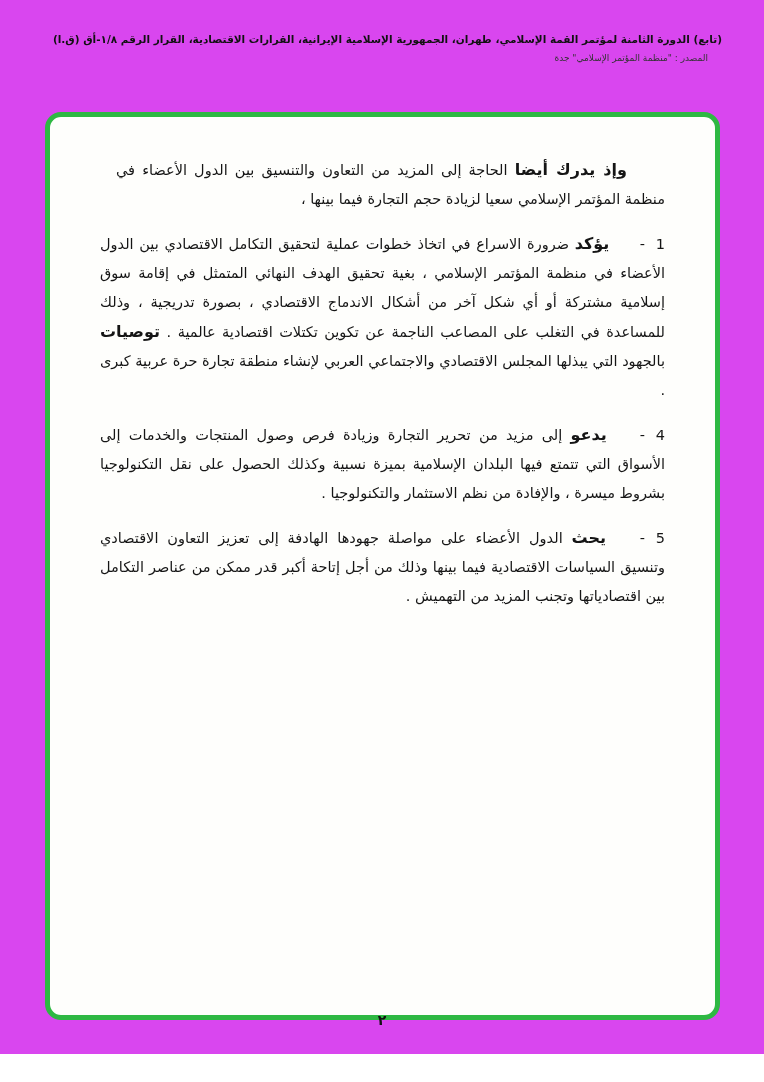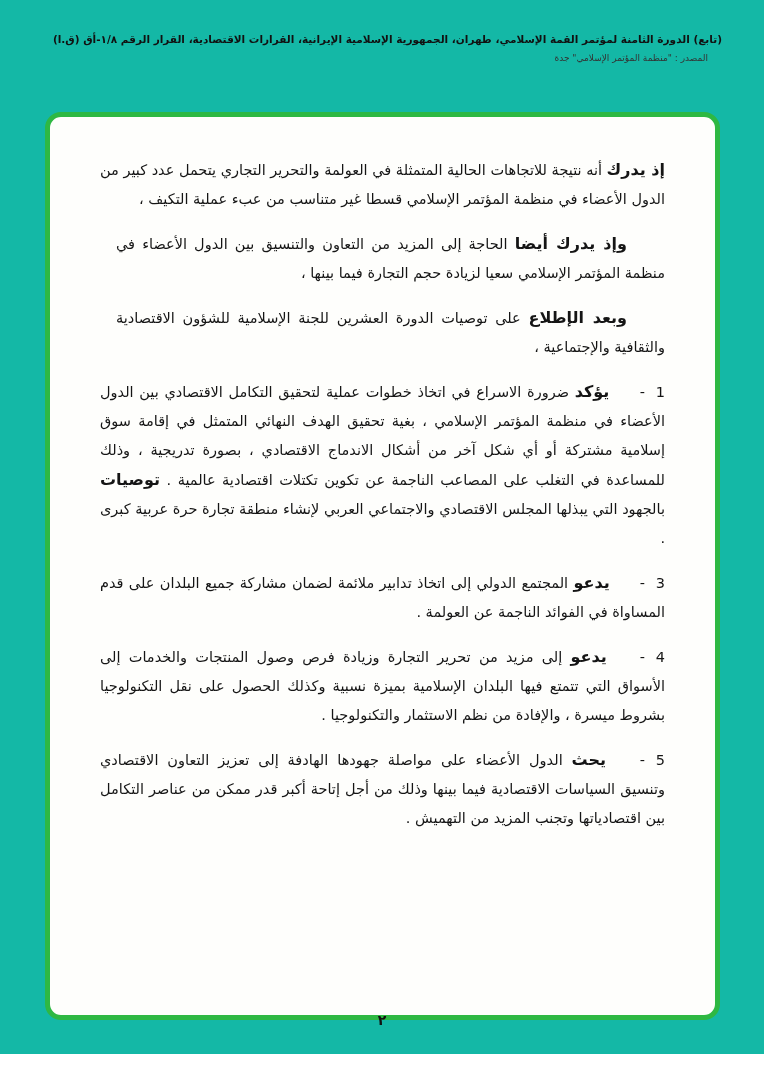--- a/index.html
+++ b/index.html
@@ -4,21 +4,21 @@
 <style>
   html, body {
     margin: 0;
     padding: 0;
     background: #ffffff;
   }
   .page {
     position: relative;
     width: 764px;
     height: 1054px;
-    background: #14b8a6;
+    background: #d946ef;
     font-family: "DejaVu Sans", sans-serif;
     direction: rtl;
     color: #151515;
     overflow: hidden;
     margin: 0 auto;
   }
   .doc-header {
     padding: 32px 42px 0 42px;
     text-align: right;
   }
@@ -93,49 +93,36 @@
 
 <div class="page">
 
   <div class="doc-header">
     <div class="line1">(تابع) الدورة الثامنة لمؤتمر القمة الإسلامي، طهران، الجمهورية الإسلامية الإيرانية، القرارات الاقتصادية، القرار الرقم ١/٨-أق (ق.ا)</div>
     <div class="line2">المصدر :  "منظمة المؤتمر الإسلامي" جدة</div>
   </div>
 
   <div class="frame" style="border-color: rgb(46, 184, 67);">
 
-    <p class="para">
-      <span class="lead">إذ يدرك</span>
-      <span>أنه نتيجة للاتجاهات الحالية المتمثلة في العولمة والتحرير التجاري يتحمل عدد كبير من الدول الأعضاء في منظمة المؤتمر الإسلامي قسطا غير متناسب من عبء عملية التكيف ،</span>
-    </p>
 
     <p class="para indented">
       <span class="lead">وإذ يدرك أيضا</span>
       <span>الحاجة إلى المزيد من التعاون والتنسيق بين الدول الأعضاء في منظمة المؤتمر الإسلامي سعيا لزيادة حجم التجارة فيما بينها ،</span>
     </p>
 
-    <p class="para indented">
-      <span class="lead">وبعد الإطلاع</span>
-      <span>على توصيات الدورة العشرين للجنة الإسلامية للشؤون الاقتصادية والثقافية والإجتماعية ،</span>
-    </p>
 
     <p class="item">
       <span class="marker"><span class="num">1</span><span class="dash">-</span></span>
       <span class="lead">يؤكد</span>
       <span>ضرورة الاسراع في اتخاذ خطوات عملية لتحقيق التكامل الاقتصادي بين الدول الأعضاء في منظمة المؤتمر الإسلامي ، بغية تحقيق الهدف النهائي المتمثل في إقامة سوق إسلامية مشتركة أو أي شكل آخر من أشكال الاندماج الاقتصادي ، بصورة تدريجية ، وذلك للمساعدة في التغلب على المصاعب الناجمة عن تكوين تكتلات اقتصادية عالمية .</span>
       <span class="lead">توصيات</span>
       <span>بالجهود التي يبذلها المجلس الاقتصادي والاجتماعي العربي لإنشاء منطقة تجارة حرة عربية كبرى .</span>
     </p>
 
 
-    <p class="item">
-      <span class="marker"><span class="num">3</span><span class="dash">-</span></span>
-      <span class="lead">يدعو</span>
-      <span>المجتمع الدولي إلى اتخاذ تدابير ملائمة لضمان مشاركة جميع البلدان على قدم المساواة في الفوائد الناجمة عن العولمة .</span>
-    </p>
 
     <p class="item">
       <span class="marker"><span class="num">4</span><span class="dash">-</span></span>
       <span class="lead">يدعو</span>
       <span>إلى مزيد من تحرير التجارة وزيادة فرص وصول المنتجات والخدمات إلى الأسواق التي تتمتع فيها البلدان الإسلامية بميزة نسبية وكذلك الحصول على نقل التكنولوجيا بشروط ميسرة ، والإفادة من نظم الاستثمار والتكنولوجيا .</span>
     </p>
 
     <p class="item">
       <span class="marker"><span class="num">5</span><span class="dash">-</span></span>
       <span class="lead">يحث</span>

